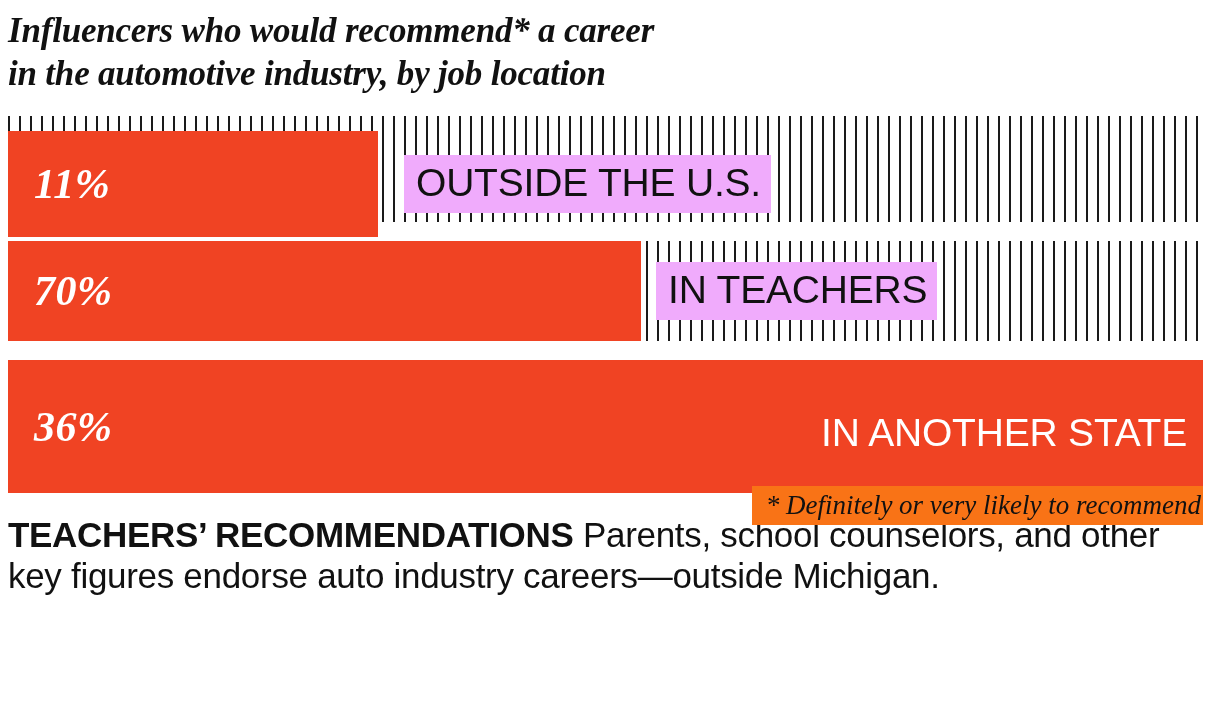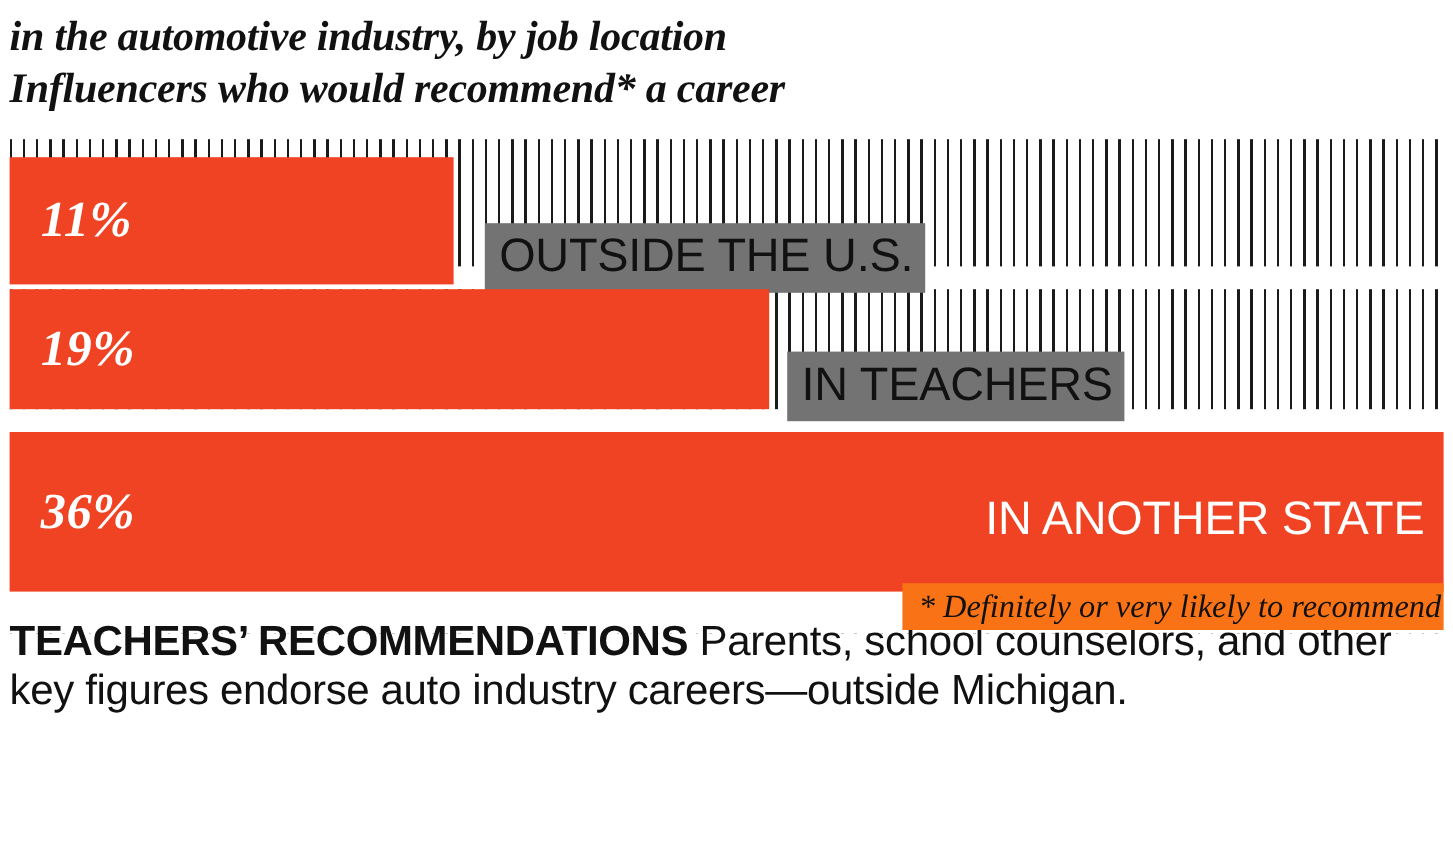--- a/index.html
+++ b/index.html
@@ -101,22 +101,21 @@
     transform: translateY(-50%);
     font-family: "Liberation Sans", sans-serif;
     font-weight: 400;
     font-size: 39px;
     letter-spacing: -0.2px;
     white-space: nowrap;
     padding: 6px 10px 8px 12px;
   }
   .label-dark {
     color: #111111;
-    background: #737373;
-    margin-top: 31px;
+    background: #f0abfc;
   }
   .label-light {
     color: #ffffff;
     background: transparent;
     margin-top: 7px;
   }
 
   
   .footnote {
     position: absolute;
@@ -162,34 +161,34 @@
     <div class="gap" style="top:477px;height:51px;"></div>
 
     <div class="bar-row" style="top:131px;height:106px;">
       <div class="bar" style="width:31%;"></div>
       <div class="bar-value">11%</div>
       <div class="bar-label label-dark" style="left:396px;">OUTSIDE THE U.S.</div>
     </div>
 
     <div class="bar-row" style="top:241px;height:100px;">
       <div class="bar" style="width:53%;"></div>
-      <div class="bar-value">19%</div>
+      <div class="bar-value">70%</div>
       <div class="bar-label label-dark" style="left:648px;">IN TEACHERS</div>
     </div>
 
     <div class="bar-row" style="top:360px;height:133px;">
       <div class="bar" style="width:100%;"></div>
       <div class="bar-value">36%</div>
       <div class="bar-label label-light" style="right:6px;">IN ANOTHER STATE</div>
     </div>
   </div>
 
   <div class="title">
+    <div>Influencers who would recommend* a career</div>
     <div>in the automotive industry, by job location</div>
-    <div>Influencers who would recommend* a career</div>
   </div>
 
   <div class="footnote">* Definitely or very likely to recommend</div>
 
   <div class="caption">
     <b>TEACHERS’ RECOMMENDATIONS</b><span> Parents, school counselors, and other key figures endorse auto industry careers—outside Michigan.</span>
   </div>
 
 </div>
 

